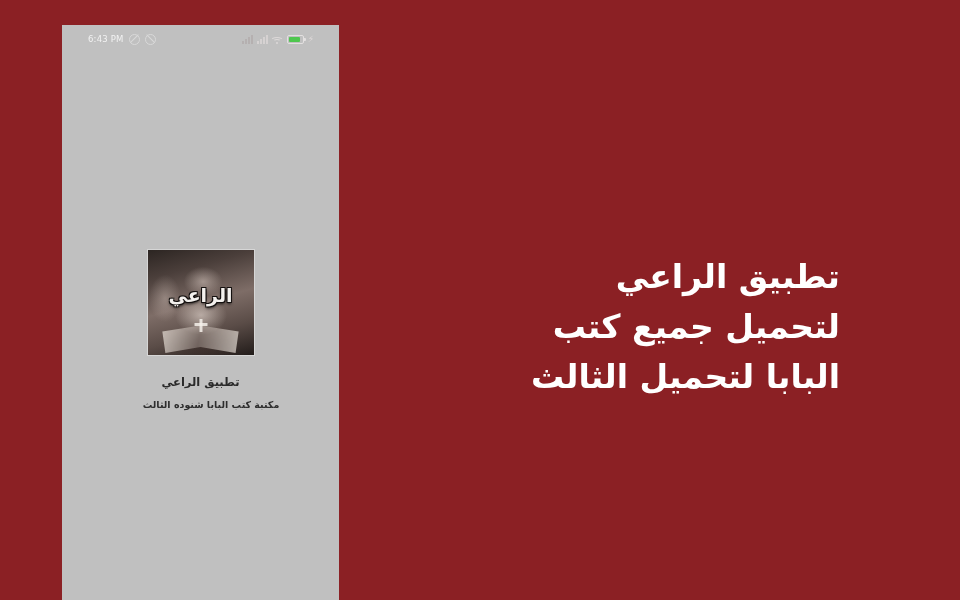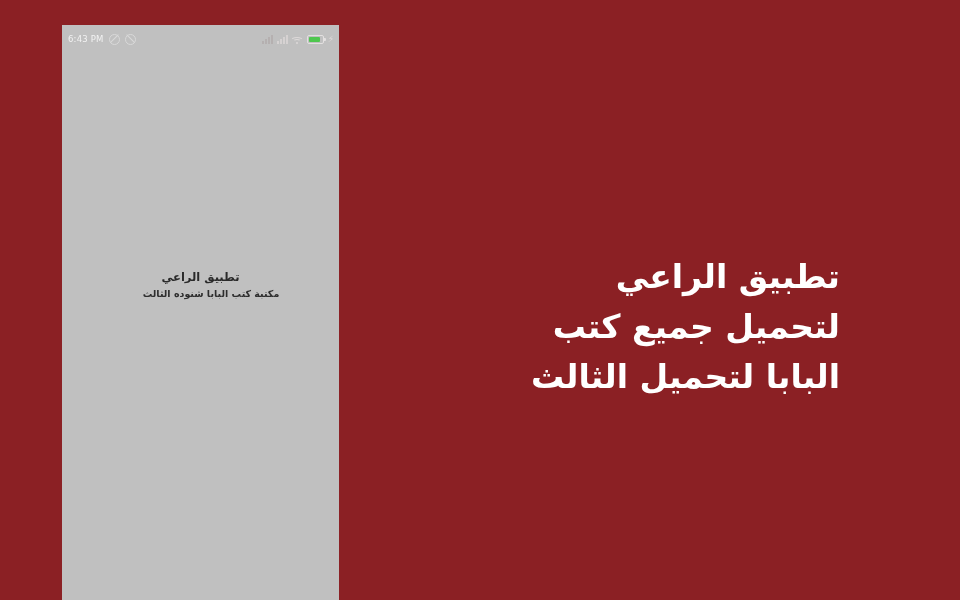--- a/index.html
+++ b/index.html
@@ -31,21 +31,21 @@
   
   #statusbar {
     position: absolute;
     left: 0;
     top: 0;
     width: 278px;
     height: 28px;
     display: flex;
     align-items: center;
     justify-content: space-between;
-    padding: 0 6px;
+    padding: 0 26px;
     box-sizing: border-box;
   }
   .sb-left, .sb-right {
     display: flex;
     align-items: center;
   }
   .sb-left { gap: 5px; }
   .sb-right { gap: 4px; }
 
   #clock {
@@ -236,21 +236,21 @@
   }
 
   #apptitle {
     margin-top: 20px;
     font-size: 11.5px;
     font-weight: bold;
     color: #2a2a2a;
     direction: rtl;
   }
   #appsub {
-    margin-top: 4px;
+    margin-top: 10px;
     font-size: 9.5px;
     font-weight: bold;
     color: #2e2e2e;
     direction: rtl;
     padding-left: 21px;
   }
 
   
   #headline {
     position: absolute;
@@ -302,20 +302,26 @@
             <span class="c"></span>
         </span>
         <span class="battery">
           <span class="fill" style="width: 85%; background: rgb(78, 199, 78);"></span>
         </span>
         <span class="bolt">⚡</span>
       </div>
     </div>
 
     <div id="appblock">
+      <div id="appicon">
+        <span class="photo"></span>
+        <span class="book"></span>
+        <span class="cross"></span>
+        <span class="overlay-text">الراعي</span>
+      </div>
       <div id="apptitle">تطبيق الراعي</div>
       <div id="appsub">مكتبة كتب البابا شنوده الثالث</div>
     </div>
 
   </div>
 
   <div id="headline" style="color: rgb(255, 255, 255);">
     <span class="hl">تطبيق الراعي</span>
     <span class="hl">لتحميل جميع كتب</span>
     <span class="hl">البابا لتحميل الثالث</span>

